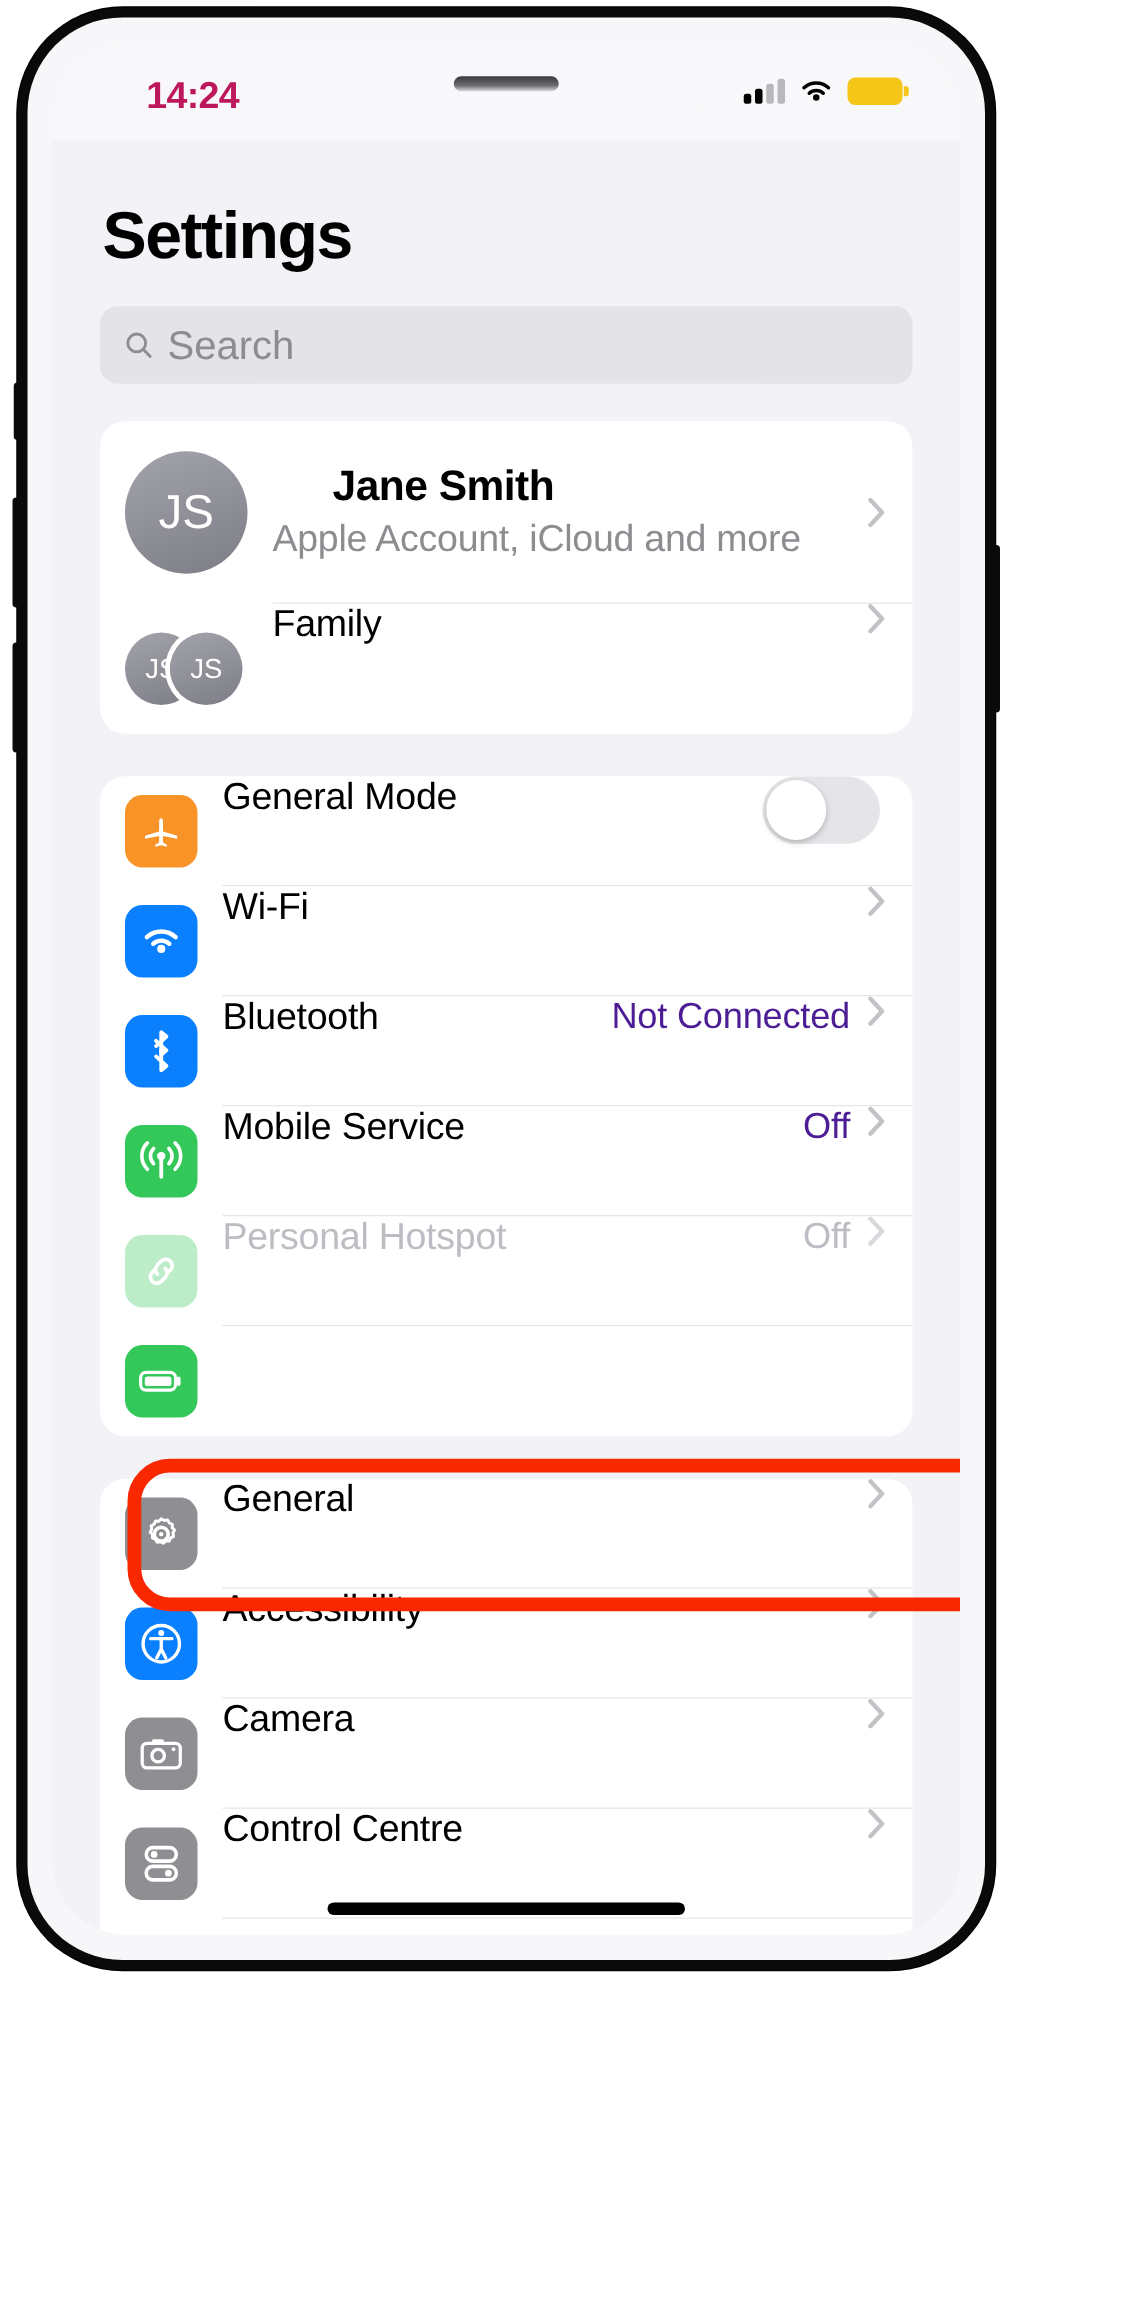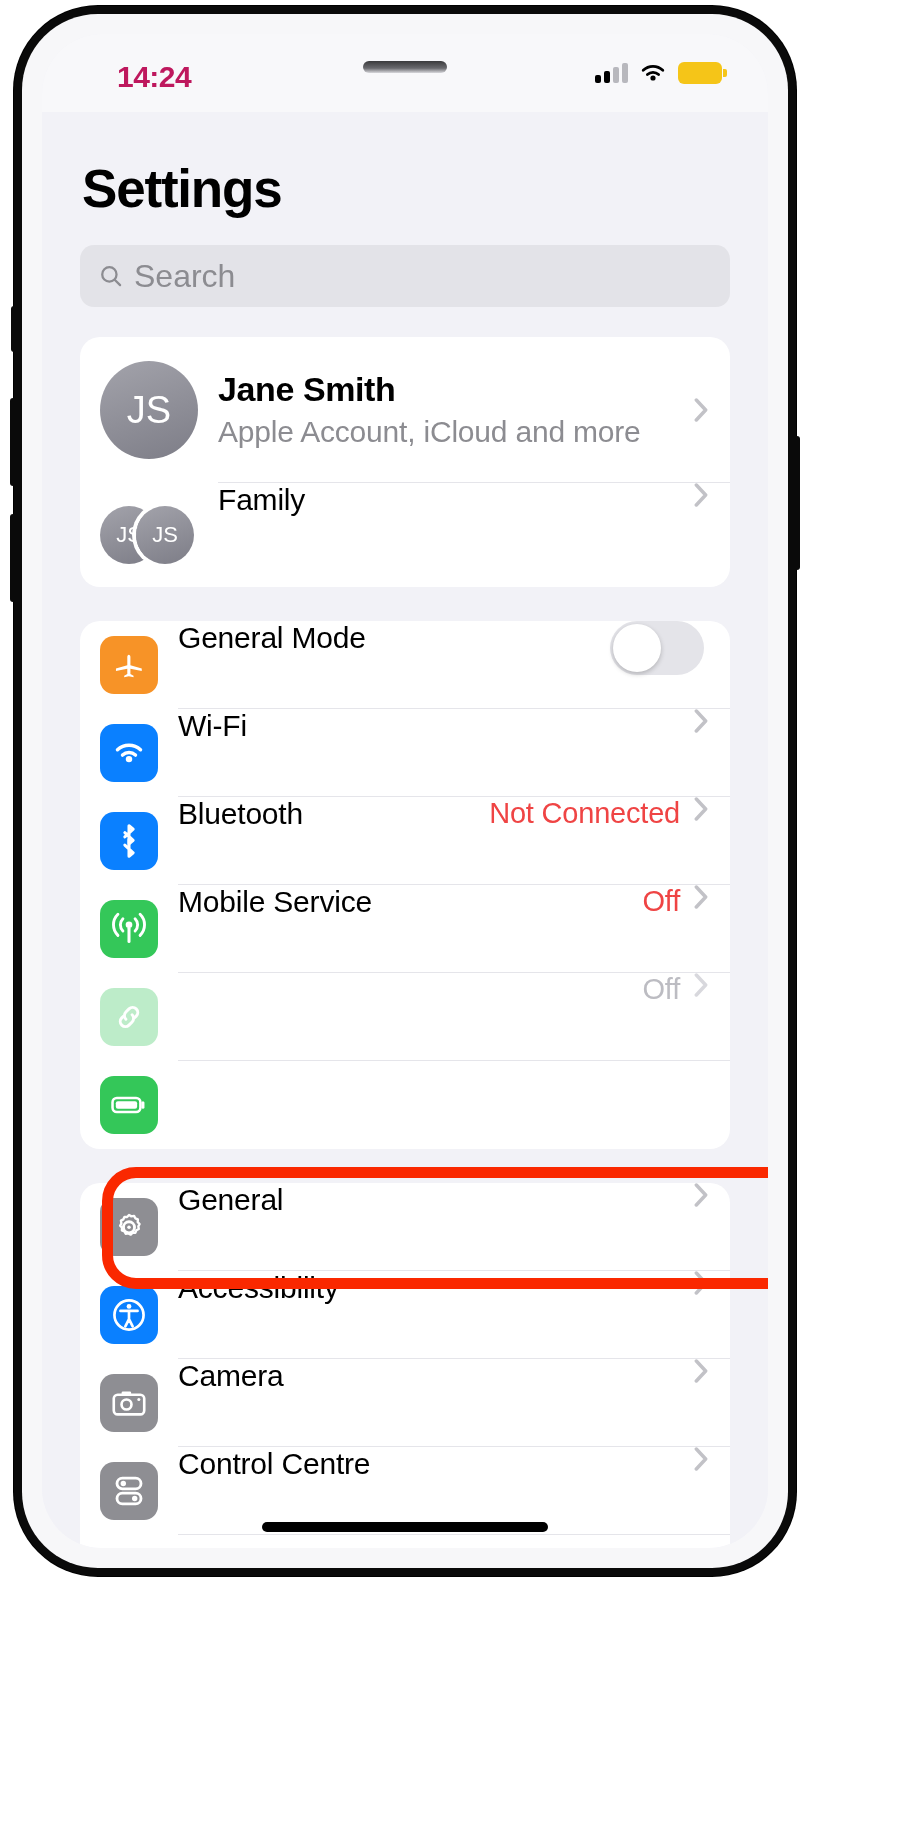--- a/index.html
+++ b/index.html
@@ -164,42 +164,42 @@
   }
   .row:last-child .row-body { border-bottom: none; }
   .row .label {
     font-size: 30px;
     color: #000;
     letter-spacing: -0.2px;
   }
   .row .spacer { flex: 1; }
   .row .value {
     font-size: 29px;
-    color: #ef4444;
+    color: #4c1d95;
     margin-right: 14px;
     letter-spacing: -0.2px;
   }
   .row.dim .label, .row.dim .value { color: #bcbcc2; }
   .row.dim .icon { opacity: 0.32; }
 
   .chev { width: 14px; height: 24px; flex: none; }
 
   
   #account-row { min-height: 146px; padding-left: 20px; }
   #account-row .row-body { min-height: 146px; align-items: center; }
   #avatar {
     width: 98px; height: 98px; border-radius: 50%;
     background: linear-gradient(160deg,#a3a3ab 0%, #8e8e97 55%, #7d7d87 100%);
     color: #fff;
     display: flex; align-items: center; justify-content: center;
     font-size: 38px; font-weight: 400;
     flex: none; margin-right: 20px;
   }
   #account-text { display: flex; flex-direction: column; gap: 6px; }
-  #account-name { font-size: 34px; font-weight: 700; color: #000; letter-spacing: -0.4px; }
+  #account-name { font-size: 34px; font-weight: 700; color: #000; letter-spacing: -0.4px; margin-left: 48px; }
   #account-sub { font-size: 30px; color: #8c8c91; letter-spacing: -0.2px; }
 
   
   #family-row { min-height: 104px; }
   #family-row .row-body { min-height: 104px; }
   #family-avatars { position: relative; width: 98px; height: 58px; flex: none; margin-right: 20px; }
   #family-avatars .fav {
     position: absolute; top: 0;
     width: 58px; height: 58px; border-radius: 50%;
     background: linear-gradient(160deg,#a3a3ab 0%, #8e8e97 55%, #7d7d87 100%);
@@ -407,20 +407,21 @@
           </div>
 
           <div class="row dim">
             <div class="icon ic-green">
               <svg width="34" height="34" viewBox="0 0 24 24">
                 <path d="M9.8 13.6a3.6 3.6 0 0 1 0-5.1l2.2-2.2a3.6 3.6 0 0 1 5.1 5.1l-1 1" fill="none" stroke="#fff" stroke-width="2.1" stroke-linecap="round"></path>
                 <path d="M14.2 10.4a3.6 3.6 0 0 1 0 5.1l-2.2 2.2a3.6 3.6 0 0 1-5.1-5.1l1-1" fill="none" stroke="#fff" stroke-width="2.1" stroke-linecap="round"></path>
               </svg>
             </div>
             <div class="row-body">
+              <span class="label">Personal Hotspot</span>
               <div class="spacer"></div>
               <span class="value">Off</span>
               <svg class="chev" viewBox="0 0 10 18">
                 <polyline points="1.5,1.5 8.5,9 1.5,16.5" fill="none" stroke="#d8d8dd" stroke-width="2.6" stroke-linecap="round" stroke-linejoin="round"></polyline>
               </svg>
             </div>
           </div>
 
           <div class="row">
             <div class="icon ic-green">

